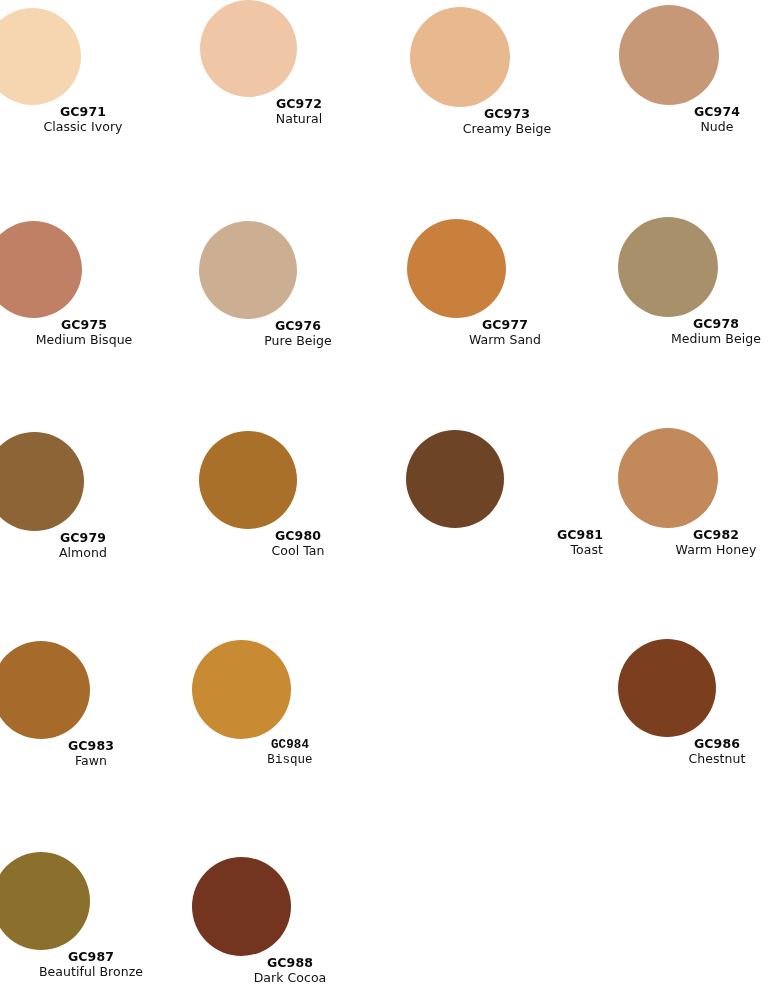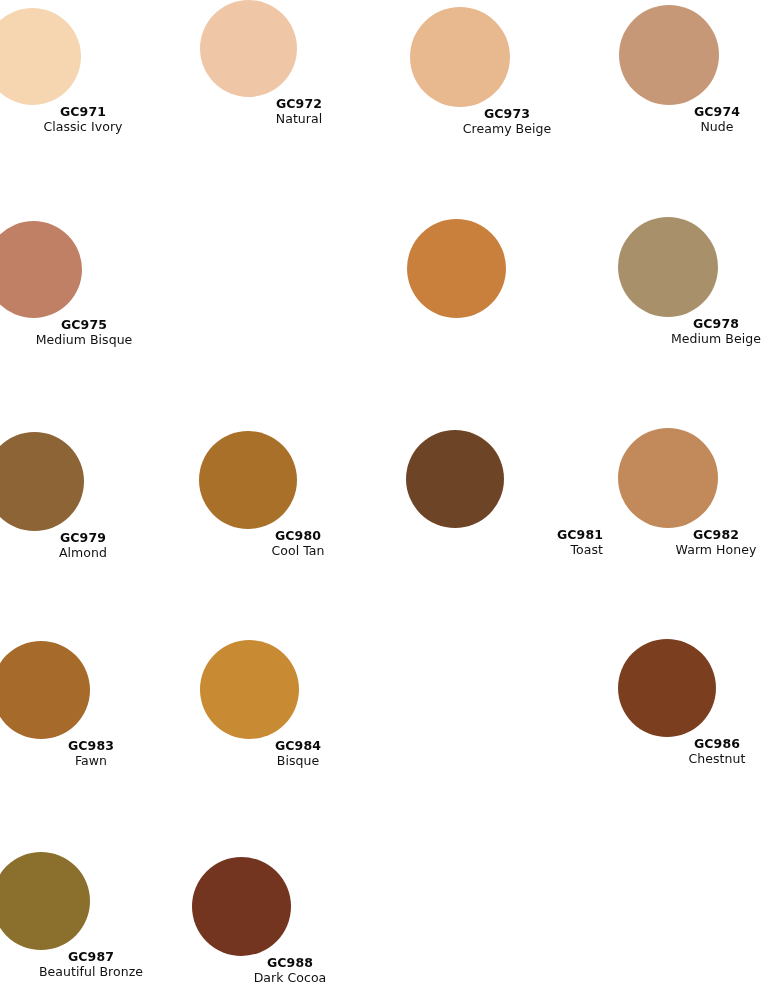--- a/index.html
+++ b/index.html
@@ -61,24 +61,25 @@
 </style>
 </head>
 <body>
 
 <div id="swatch-grid">
     <div class="swatch-cell" style="left: -15px; top: 8px;"><span class="swatch-disc" style="width: 97px; height: 97px; background: rgb(245, 214, 176); margin-left: -1.5px;"></span><span class="swatch-caption"><span class="swatch-code">GC971</span><span class="swatch-name">Classic Ivory</span></span></div>
     <div class="swatch-cell" style="left: 201px; top: 0;"><span class="swatch-disc" style="width: 97px; height: 97px; background: rgb(240, 199, 166); margin-left: -1.5px;"></span><span class="swatch-caption"><span class="swatch-code">GC972</span><span class="swatch-name">Natural</span></span></div>
     <div class="swatch-cell" style="left: 409px; top: 7px;"><span class="swatch-disc" style="width: 100px; height: 100px; background: rgb(232, 184, 142); margin-left: 1px;"></span><span class="swatch-caption"><span class="swatch-code">GC973</span><span class="swatch-name">Creamy Beige</span></span></div>
     <div class="swatch-cell" style="left: 619px; top: 5px;"><span class="swatch-disc" style="width: 100px; height: 100px; background: rgb(198, 152, 119); margin-left: 0px;"></span><span class="swatch-caption"><span class="swatch-code">GC974</span><span class="swatch-name">Nude</span></span></div>
     <div class="swatch-cell" style="left: -14px; top: 221px;"><span class="swatch-disc" style="width: 97px; height: 97px; background: rgb(192, 128, 102); margin-left: -1.5px;"></span><span class="swatch-caption"><span class="swatch-code">GC975</span><span class="swatch-name">Medium Bisque</span></span></div>
-    <div class="swatch-cell" style="left: 407px; top: 219px;"><span class="swatch-disc" style="width: 99px; height: 99px; background: rgb(201, 128, 60); margin-left: -0.5px;"></span></div>
+    <div class="swatch-cell" style="left: 200px; top: 221px;"><span class="swatch-disc" style="width: 98px; height: 98px; background: rgb(204, 174, 147); margin-left: -1px;"></span><span class="swatch-caption"><span class="swatch-code">GC976</span><span class="swatch-name">Pure Beige</span></span></div>
+    <div class="swatch-cell" style="left: 407px; top: 219px;"><span class="swatch-disc" style="width: 99px; height: 99px; background: rgb(201, 128, 60); margin-left: -0.5px;"></span><span class="swatch-caption"><span class="swatch-code">GC977</span><span class="swatch-name">Warm Sand</span></span></div>
     <div class="swatch-cell" style="left: 618px; top: 217px;"><span class="swatch-disc" style="width: 100px; height: 100px; background: rgb(168, 144, 106); margin-left: 0px;"></span><span class="swatch-caption"><span class="swatch-code">GC978</span><span class="swatch-name">Medium Beige</span></span></div>
     <div class="swatch-cell" style="left: -15px; top: 432px;"><span class="swatch-disc" style="width: 99px; height: 99px; background: rgb(141, 100, 54); margin-left: -0.5px;"></span><span class="swatch-caption"><span class="swatch-code">GC979</span><span class="swatch-name">Almond</span></span></div>
     <div class="swatch-cell" style="left: 200px; top: 431px; text-align: center;"><span class="swatch-disc" style="width: 98px; height: 98px; background: rgb(169, 112, 42); margin-left: -1px;"></span><span class="swatch-caption"><span class="swatch-code">GC980</span><span class="swatch-name">Cool Tan</span></span></div>
     <div class="swatch-cell" style="left: 407px; top: 430px; text-align: right;"><span class="swatch-disc" style="width: 98px; height: 98px; background: rgb(110, 68, 38); margin-left: -1px;"></span><span class="swatch-caption"><span class="swatch-code">GC981</span><span class="swatch-name">Toast</span></span></div>
     <div class="swatch-cell" style="left: 618px; top: 428px;"><span class="swatch-disc" style="width: 100px; height: 100px; background: rgb(194, 137, 91); margin-left: 0px;"></span><span class="swatch-caption"><span class="swatch-code">GC982</span><span class="swatch-name">Warm Honey</span></span></div>
     <div class="swatch-cell" style="left: -7px; top: 641px;"><span class="swatch-disc" style="width: 98px; height: 98px; background: rgb(166, 106, 42); margin-left: -1px;"></span><span class="swatch-caption"><span class="swatch-code">GC983</span><span class="swatch-name">Fawn</span></span></div>
-    <div class="swatch-cell" style="left: 200px; top: 640px;"><span class="swatch-disc" style="width: 99px; height: 99px; background: rgb(200, 139, 51); margin-left: -0.5px;"></span><span class="swatch-caption"><span class="swatch-code">GC984</span><span class="swatch-name">Bisque</span></span></div>
+    <div class="swatch-cell" style="left: 192px; top: 640px; font-family: Liberation Mono, monospace;"><span class="swatch-disc" style="width: 99px; height: 99px; background: rgb(200, 139, 51); margin-left: -0.5px;"></span><span class="swatch-caption"><span class="swatch-code">GC984</span><span class="swatch-name">Bisque</span></span></div>
     <div class="swatch-cell" style="left: 619px; top: 639px;"><span class="swatch-disc" style="width: 98px; height: 98px; background: rgb(123, 63, 32); margin-left: -1px;"></span><span class="swatch-caption"><span class="swatch-code">GC986</span><span class="swatch-name">Chestnut</span></span></div>
     <div class="swatch-cell" style="left: -7px; top: 852px;"><span class="swatch-disc" style="width: 98px; height: 98px; background: rgb(139, 111, 45); margin-left: -1px;"></span><span class="swatch-caption"><span class="swatch-code">GC987</span><span class="swatch-name">Beautiful Bronze</span></span></div>
     <div class="swatch-cell" style="left: 192px; top: 857px;"><span class="swatch-disc" style="width: 99px; height: 99px; background: rgb(115, 53, 32); margin-left: -0.5px;"></span><span class="swatch-caption"><span class="swatch-code">GC988</span><span class="swatch-name">Dark Cocoa</span></span></div>
   </div>
 
 </body></html>

